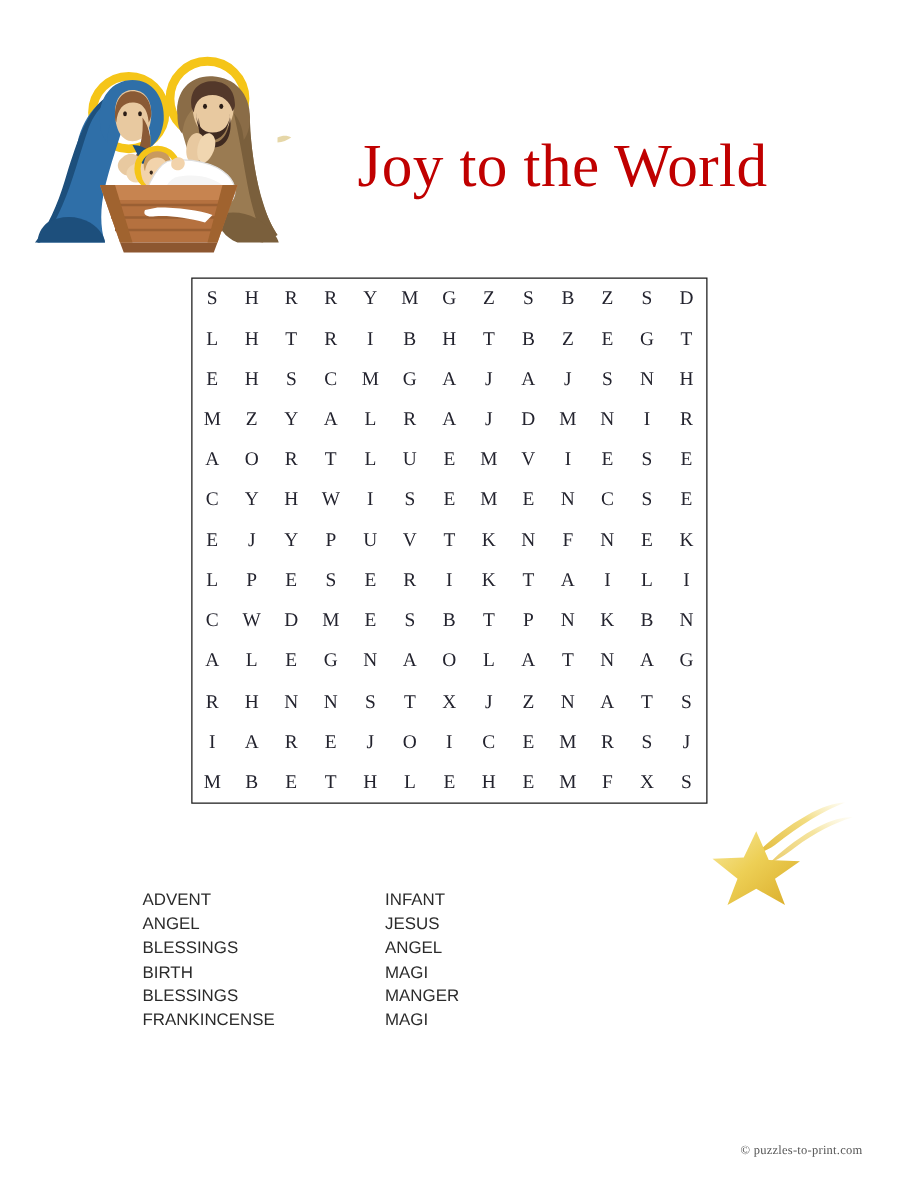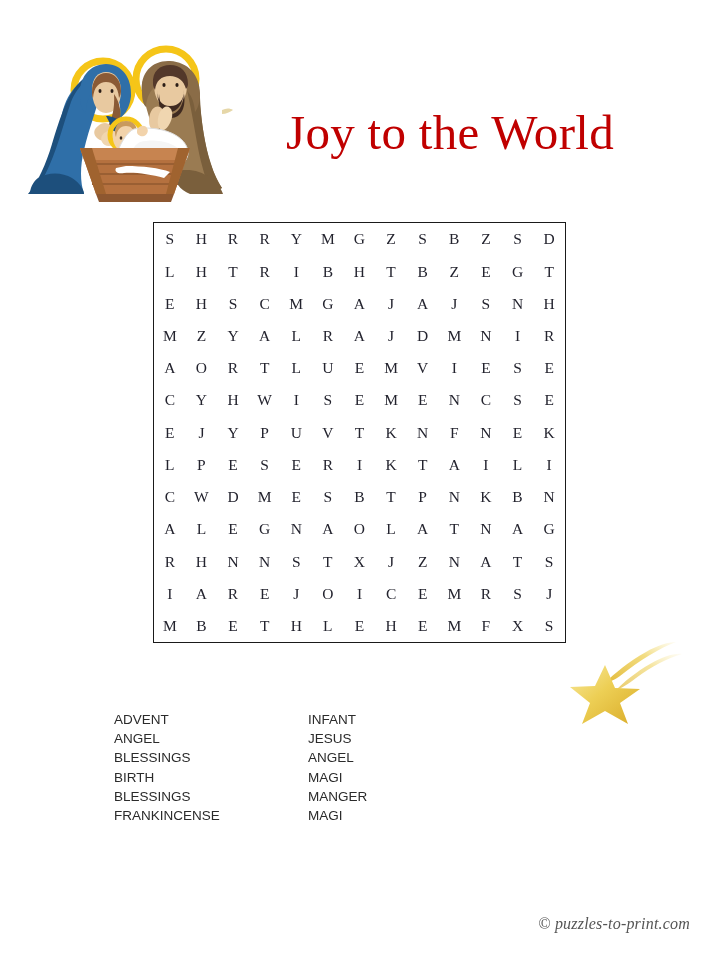--- a/index.html
+++ b/index.html
@@ -99,24 +99,23 @@
   }
 
   
   #footer-credit {
     position: absolute;
     left: 0;
     top: 915px;
     width: 690px;
     text-align: right;
     font-family: "Liberation Serif", serif;
-    font-size: 16px;
+    font-size: 10px;
     color: #555555;
     letter-spacing: 0.2px;
-    font-style: italic;
   }
 </style>
 </head>
 <body>
 
 <div id="nativity-art">
   <svg viewBox="0 0 234 182" width="234" height="182" xmlns="http://www.w3.org/2000/svg">
 
     <g>
       <circle cx="152" cy="57" r="30" fill="none" stroke="#f5c518" stroke-width="7"></circle>

